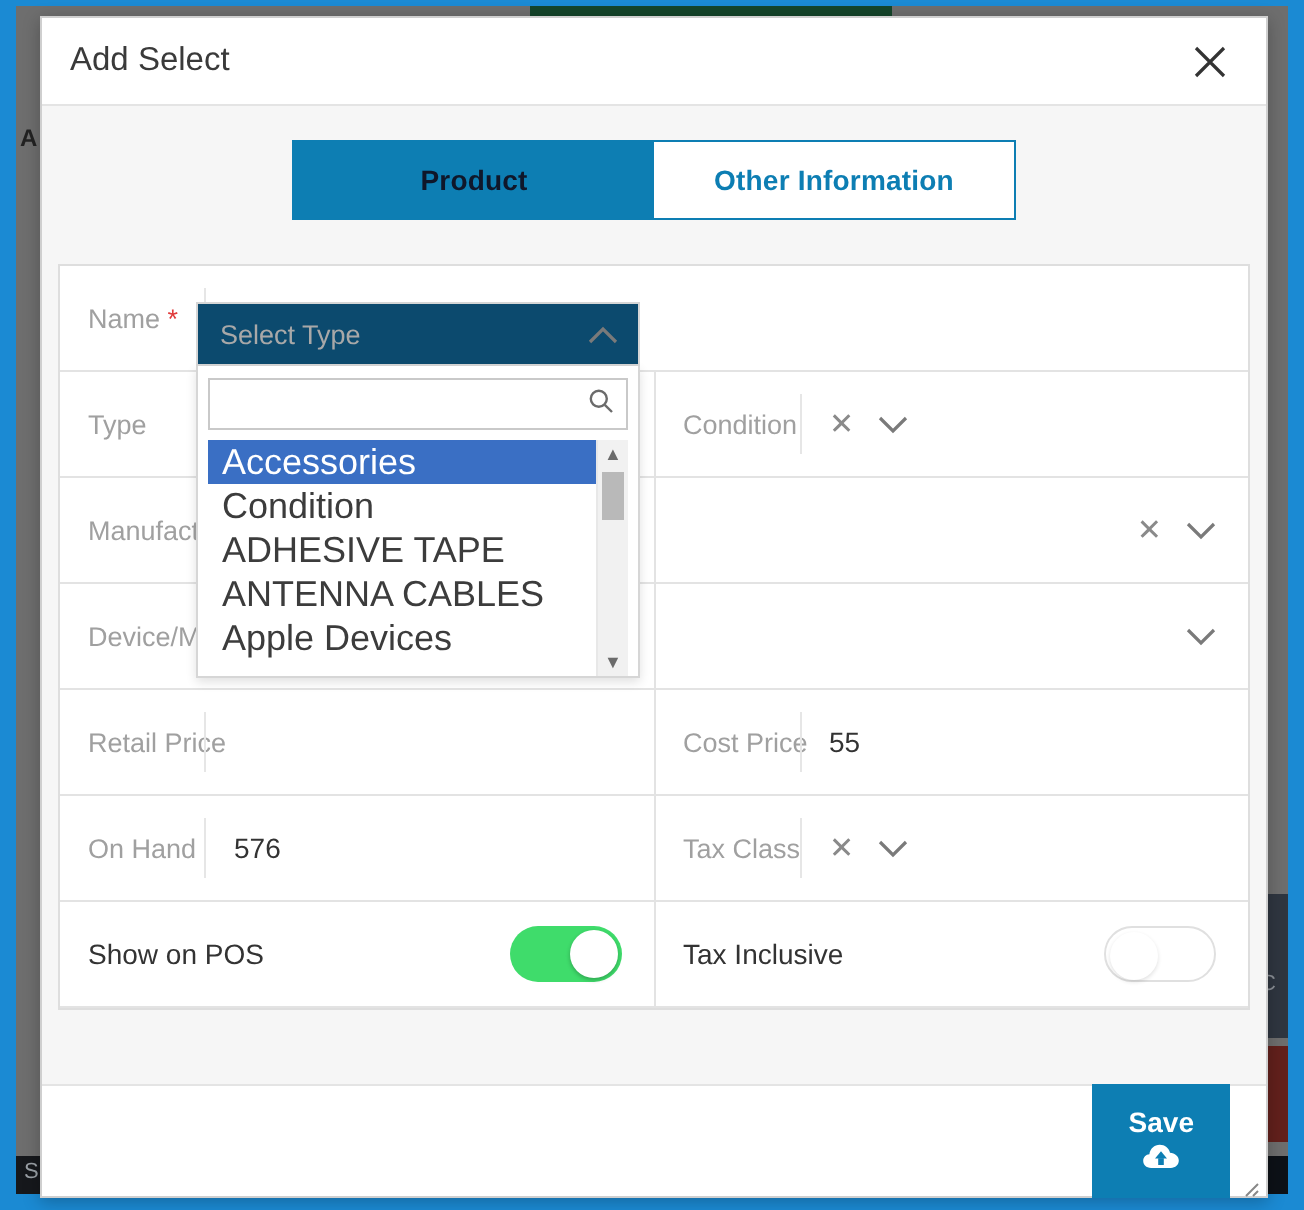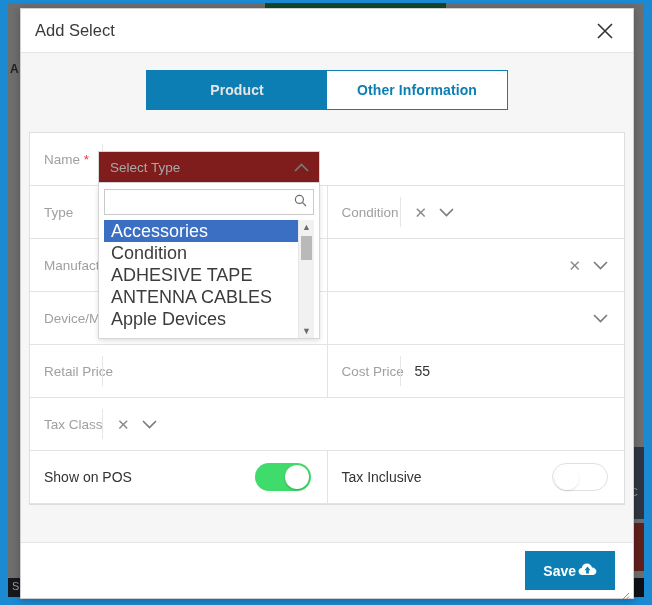--- a/index.html
+++ b/index.html
@@ -41,21 +41,21 @@
 
   .modal-body{flex:1;background:#f6f6f6;overflow:hidden;position:relative;}
 
   
   .tabs{display:flex;justify-content:center;padding-top:17px;}
   .tabwrap{display:flex;border:1px solid #0d7eb3;}
   .tab{
     font-size:14px;font-weight:bold;text-align:center;
     padding:11px 0;cursor:pointer;letter-spacing:.1px;
   }
-  .tab.active{background:#0d7eb3;color:#e5e5e5;width:180px;}
+  .tab.active{background:#0d7eb3;color:#0f172a;width:180px;}
   .tab.inactive{background:#fff;color:#0d7eb3;width:180px;}
 
   
   .form-grid{
     margin:22px 8px 0 8px;background:#fff;border:1px solid #dedede;
     position:relative;
   }
   .frow{display:flex;border-bottom:1px solid #e3e3e3;}
   .frow:last-child{border-bottom:none;}
   .fcell{
@@ -89,21 +89,21 @@
   }
   .toggle.on .knob{right:2px;}
   .toggle.off .knob{left:2px;box-shadow:0 1px 2px rgba(0,0,0,.12);}
 
   
   .dd{
     position:absolute;left:68px;top:18px;width:222px;z-index:40;
     font-size:13.5px;
   }
   .dd-head{
-    height:32px;background:#7f1d1d;border:1px solid #d6d6d6;
+    height:32px;background:#0c4a6e;border:1px solid #d6d6d6;
     display:flex;align-items:center;justify-content:space-between;
     padding:0 10px 0 11px;box-sizing:border-box;cursor:pointer;
   }
   .dd-head span{color:#a8a8a8;font-size:13.5px;}
   .dd-panel{
     background:#fff;border:1px solid #d6d6d6;border-top:none;
     padding:6px 5px 0 5px;box-sizing:border-box;
     box-shadow:0 2px 5px rgba(0,0,0,.12);
   }
   .dd-search{
@@ -136,20 +136,21 @@
   
   .modal-footer{
     height:55px;min-height:55px;background:#fff;border-top:1px solid #e4e4e4;
     display:flex;align-items:center;justify-content:flex-end;padding-right:18px;
     position:relative;
   }
   .save-btn{
     background:#0d7eb3;color:#fff;border:none;font-weight:bold;font-size:14px;
     padding:11px 18px;display:flex;align-items:center;gap:2px;cursor:pointer;
     font-family:"Liberation Sans", sans-serif;
+    flex-direction:column;
   }
   .resize-grip{
     position:absolute;right:3px;bottom:2px;width:10px;height:10px;cursor:nwse-resize;
   }
 </style>
 </head>
 <body>
 
 <div id="backdrop">
   <div class="bd-page"></div>
@@ -256,20 +257,25 @@
           <div class="fvalue"></div>
         </div>
         <div class="fcell">
           <div class="flabel">Cost Price</div>
           <div class="fsep"></div>
           <div class="fvalue">55</div>
         </div>
       </div>
 
       <div class="frow">
+        <div class="fcell">
+          <div class="flabel">On Hand</div>
+          <div class="fsep"></div>
+          <div class="fvalue">576</div>
+        </div>
         <div class="fcell">
           <div class="flabel">Tax Class</div>
           <div class="fsep"></div>
           <div class="fctrls">
             <span class="ctrl-x">✕</span>
             <span class="ctrl-caret">
               <svg width="15" height="9" viewBox="0 0 15 9">
                   <path d="M1 1 L7.5 7.5 L14 1" stroke="#7a7a7a" stroke-width="1.6" fill="none"></path>
                 </svg>
             </span>

